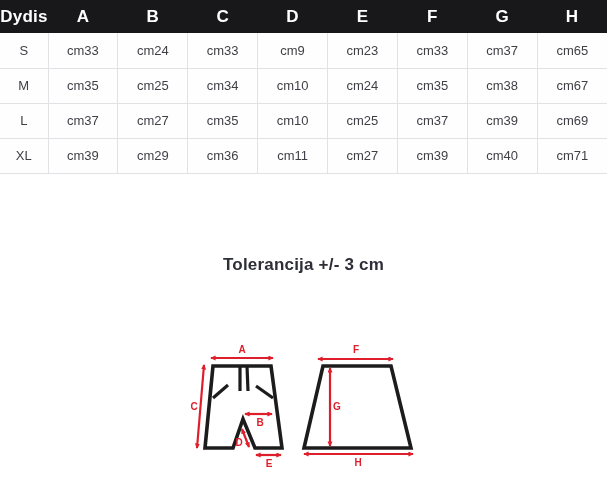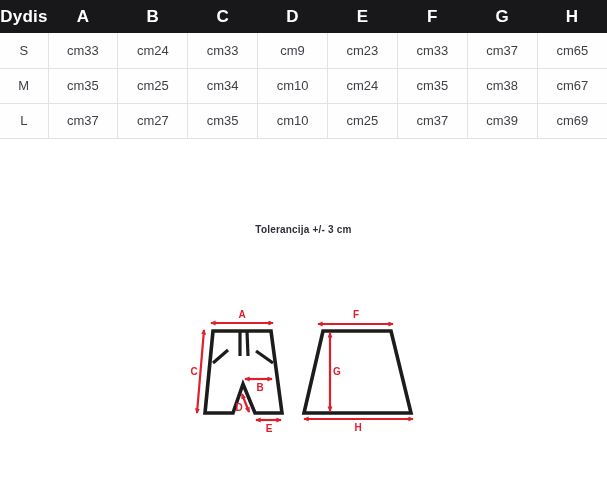--- a/index.html
+++ b/index.html
@@ -28,21 +28,21 @@
   table.size-chart tbody td, table.size-chart tbody th{
     height:35px;text-align:center;vertical-align:middle;
     font-size:13px;font-weight:400;color:var(--body-text);
     background:#fefefe;
     border-bottom:1px solid var(--border);
     border-right:1px solid var(--border);
   }
   table.size-chart tbody tr > *:last-child{border-right:none;}
   .tolerance{
     margin-top:82px;text-align:center;
-    font-size:10px;font-weight:700;color:#2e2e38;
+    font-size:17px;font-weight:700;color:#2e2e38;
     letter-spacing:.2px;height:18px;line-height:18px;
   }
   .diagrams{
     margin-top:67px;
     display:flex;justify-content:center;align-items:flex-start;gap:10px;
   }
   .diagrams svg{display:block;}
   .outline{fill:none;stroke:var(--diagram-black);stroke-width:3.6;stroke-linejoin:miter;}
   .detail{fill:none;stroke:var(--diagram-black);stroke-width:3.2;stroke-linecap:butt;}
   .arrow{stroke:var(--accent-red);stroke-width:2.2;fill:none;}
@@ -107,20 +107,31 @@
       <th>L</th>
       <td>cm37</td>
       <td>cm27</td>
       <td>cm35</td>
       <td>cm10</td>
       <td>cm25</td>
       <td>cm37</td>
       <td>cm39</td>
       <td>cm69</td>
     </tr>
+    <tr>
+      <th>XL</th>
+      <td>cm39</td>
+      <td>cm29</td>
+      <td>cm36</td>
+      <td>cm11</td>
+      <td>cm27</td>
+      <td>cm39</td>
+      <td>cm40</td>
+      <td>cm71</td>
+    </tr>
   </tbody>
 </table>
 
 <div class="tolerance">Tolerancija +/- 3 cm</div>
 
 <div class="diagrams">
 
   <svg width="100" height="130" viewBox="0 0 100 130">
     <defs>
       <marker id="ah1" markerWidth="7" markerHeight="7" refX="4.6" refY="2.5" orient="auto-start-reverse" markerUnits="userSpaceOnUse">

